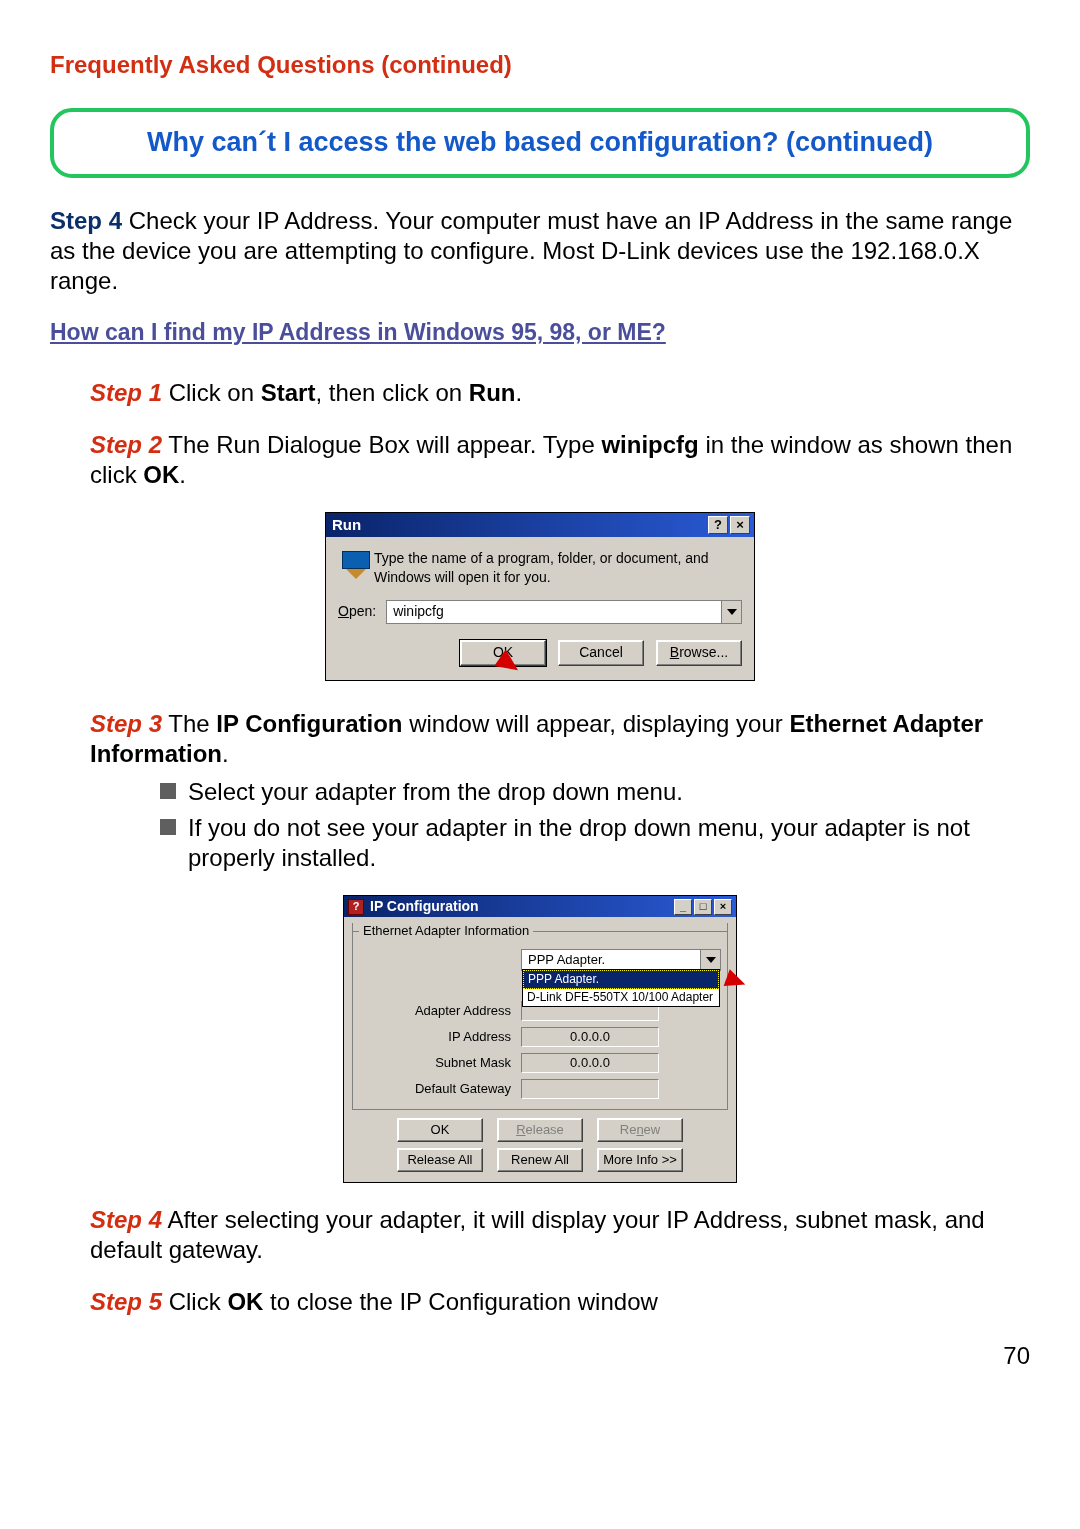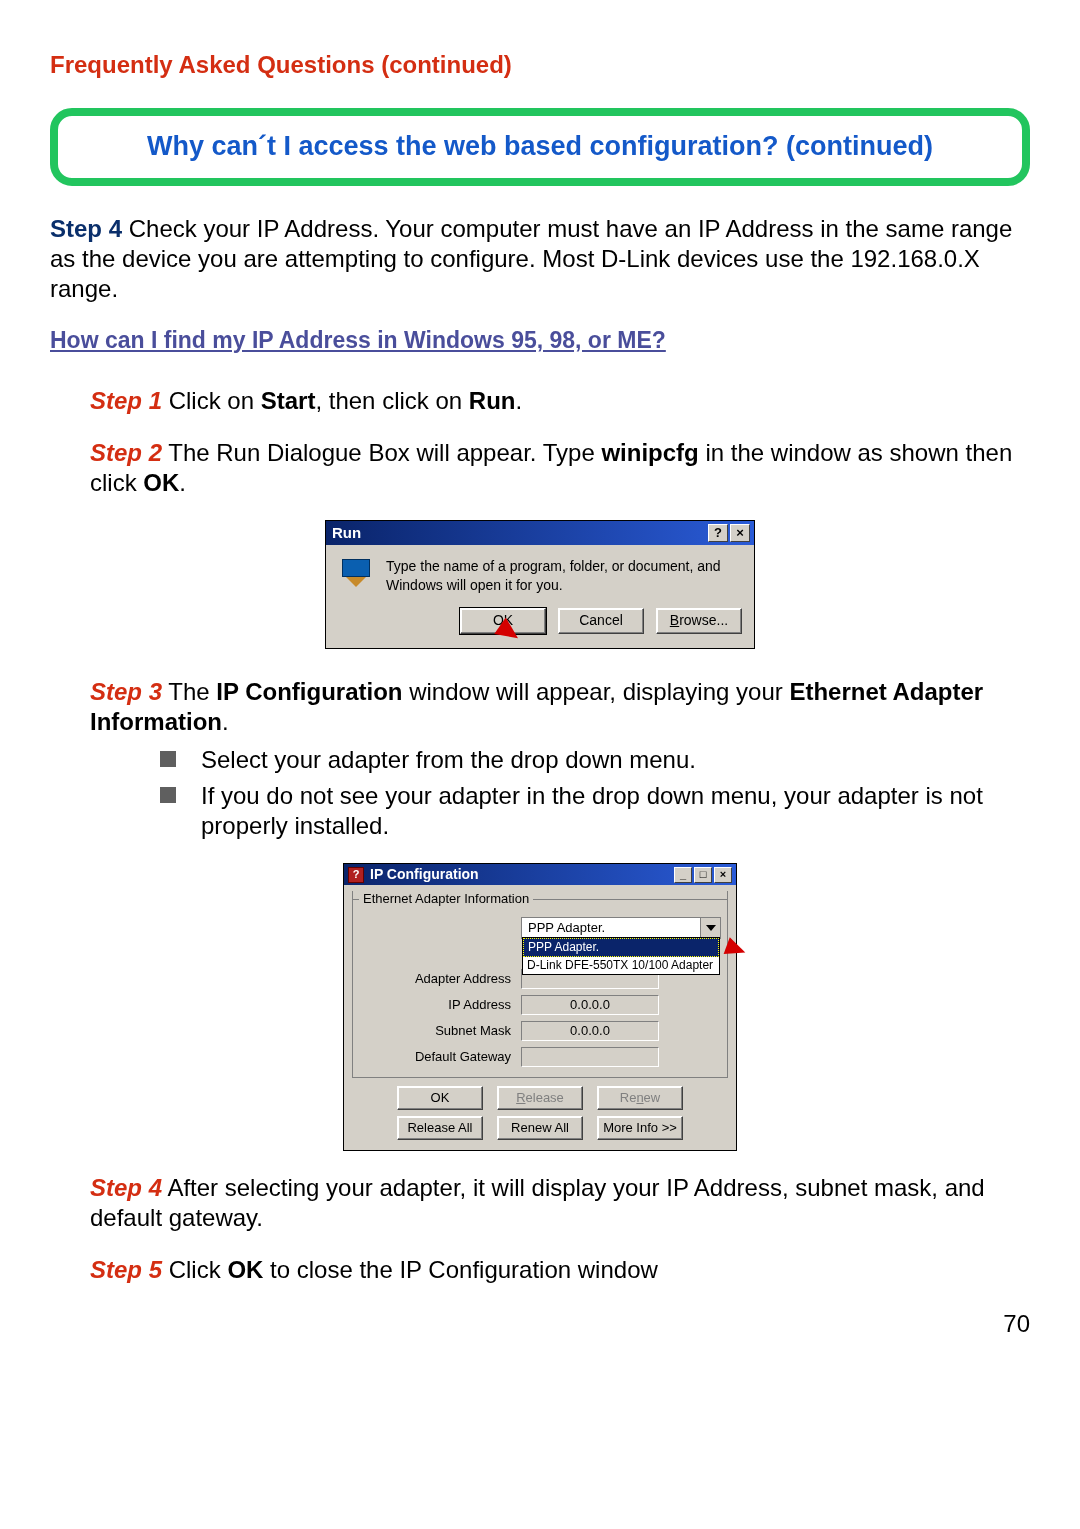--- a/index.html
+++ b/index.html
@@ -12,21 +12,21 @@
     font-size: 24px;
     line-height: 1.25;
   }
   .page-title {
     color: #d42e12;
     font-weight: bold;
     font-size: 24px;
     margin-bottom: 28px;
   }
   .callout {
-    border: 8px solid #22c55e;
+    border: 4px solid #22c55e;
     border-radius: 22px;
     padding: 14px 20px;
     text-align: center;
     color: #1459c9;
     font-weight: bold;
     font-size: 27px;
     margin-bottom: 28px;
   }
   .para { margin-bottom: 22px; }
   .step-navy { color: #0a2f6b; font-weight: bold; }
@@ -67,21 +67,21 @@
     display: flex; align-items: center; justify-content: center;
     margin-left: 2px;
     font-family: Arial;
   }
   .dlg-body {
     background: #d4d0c8;
     padding: 12px 12px 14px 12px;
     font-size: 14px;
     color: #000;
   }
-  .run-top { display: flex; gap: 12px; margin-bottom: 14px; }
+  .run-top { display: flex; margin-bottom: 14px; }
   .run-icon {
     width: 36px; height: 36px; flex: 0 0 36px;
     position: relative;
   }
   .run-icon::before{
     content:""; position:absolute; top:2px; left:4px; width:26px; height:16px;
     background:#0a5fb0; border:1px solid #003060;
   }
   .run-icon::after{
     content:""; position:absolute; top:20px; left:8px;
@@ -121,21 +121,21 @@
   .red-arrow {
     position:absolute; width:0; height:0;
     border-top:10px solid transparent;
     border-bottom:10px solid transparent;
     border-left:22px solid #d40000;
   }
   .red-arrow.run-arrow { left:160px; top:14px; transform: rotate(35deg); }
 
   
   .bullets { margin: 6px 0 22px 110px; }
-  .bullet-row { display:flex; gap:25px; margin-bottom:6px; }
+  .bullet-row { display:flex; gap:12px; margin-bottom:6px; }
   .sq { width:16px; height:16px; background:#5f5f5f; flex:0 0 16px; margin-top:6px; }
 
   
   .ip-dialog {
     width: 394px;
     margin: 0 auto 22px auto;
     border:1px solid #000;
     position:relative;
   }
   .ip-title {
@@ -216,20 +216,29 @@
 <div class="run-dialog">
   <div class="titlebar">
     <span class="t-label">Run</span>
     <div class="title-btn">?</div>
     <div class="title-btn">×</div>
   </div>
   <div class="dlg-body">
     <div class="run-top">
       <div class="run-icon"></div>
       <div class="run-desc">Type the name of a program, folder, or document, and Windows will open it for you.</div>
+    </div>
+    <div class="run-row">
+      <span class="run-open-label"><span class="ul">O</span><span>pen:</span></span>
+      <div class="combo">
+        <div class="combo-text">winipcfg</div>
+        <div class="combo-btn">
+            <div class="tri-down"></div>
+          </div>
+      </div>
     </div>
     <div class="dlg-buttons">
       <div class="win-btn win-btn-default">OK</div>
       <div class="win-btn">Cancel</div>
       <div class="win-btn">
           <span class="ul">B</span>
           <span>rowse...</span>
         </div>
       <div class="red-arrow run-arrow"></div>
     </div>

